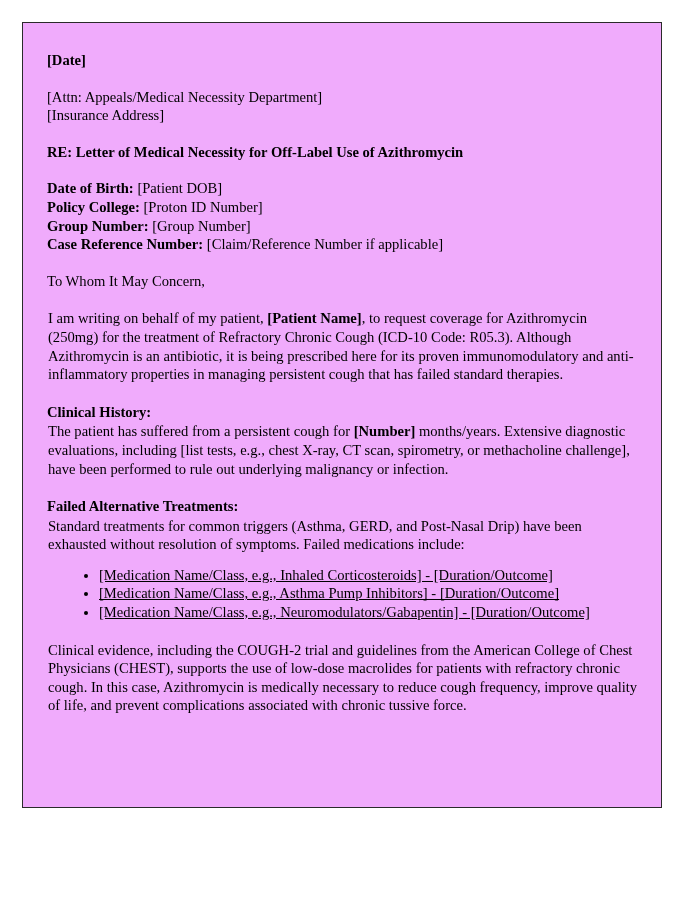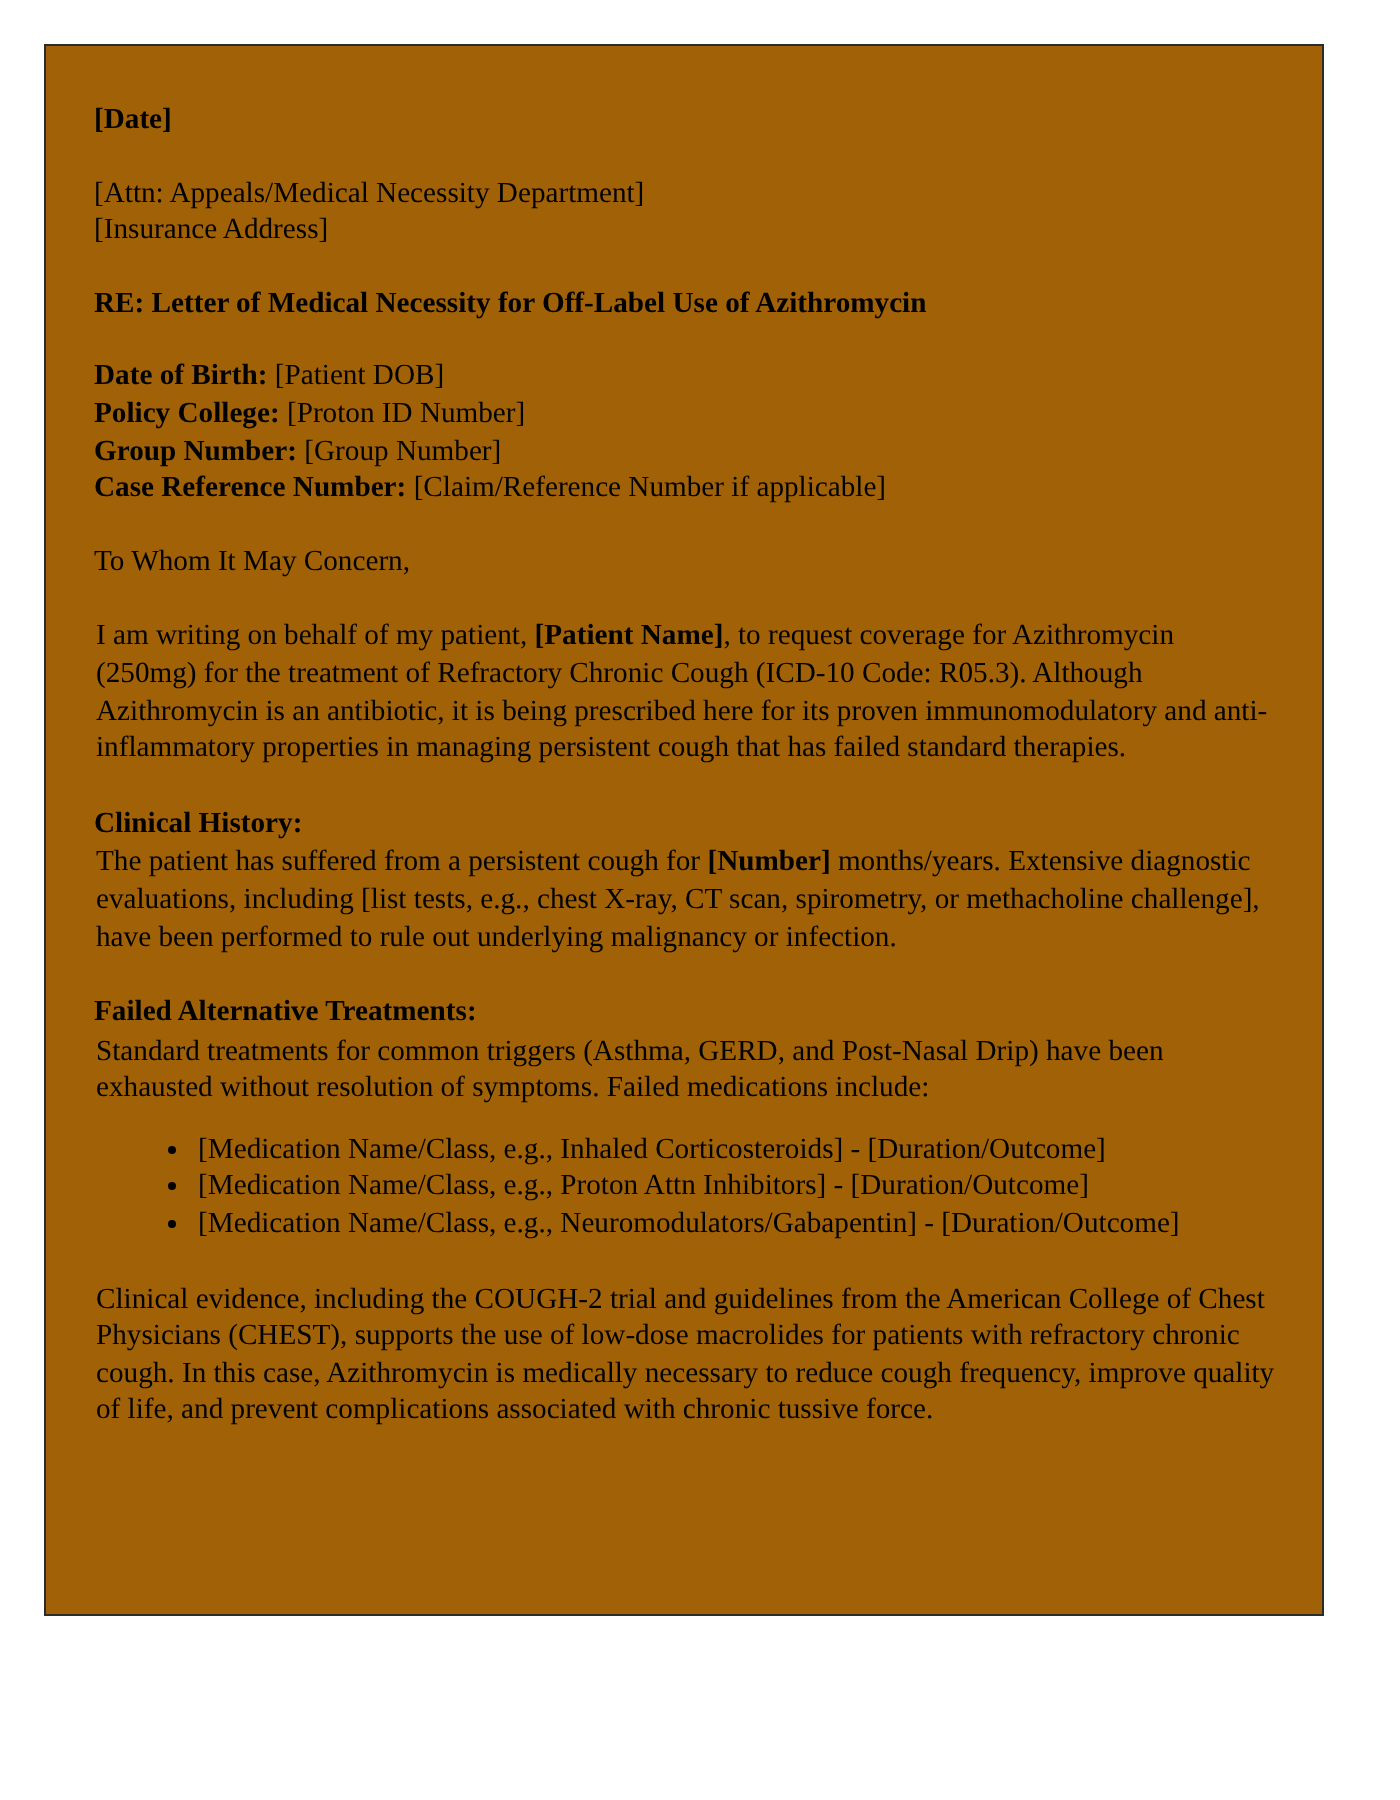--- a/index.html
+++ b/index.html
@@ -16,21 +16,21 @@
   }
 
   .page-frame {
     position: absolute;
     left: 22px;
     top: 22px;
     width: 640px;
     height: 786px;
     border: 1px solid #2b2b2b;
     box-sizing: border-box;
-    background: #a16207;
+    background: #f0abfc;
     overflow: hidden;
   }
 
   .page-content {
     position: absolute;
     left: 24px;
     top: 0px;
     width: 592px;
     font-size: 14.6px;
     line-height: 18.6px;
@@ -46,20 +46,21 @@
   .line { white-space: normal; }
 
   b, .b { font-weight: bold; }
 
   .para { margin: 1px; }
 
   .bullets {
     margin: 0;
     padding: 0 0 0 52px;
     list-style-type: disc;
+    text-decoration: underline;
   }
   .bullets li {
     margin: 0;
     padding: 0;
     line-height: 18.6px;
   }
   .bullets li::marker {
     font-size: 13px;
   }
 
@@ -115,21 +116,21 @@
 
     <div class="spacer-md"></div>
 
     <div class="blk line b">Failed Alternative Treatments:</div>
     <p class="para">Standard treatments for common triggers (Asthma, GERD, and Post-Nasal Drip) have been exhausted without resolution of symptoms. Failed medications include:</p>
 
     <div class="spacer-sm"></div>
 
     <ul class="bullets">
       <li>[Medication Name/Class, e.g., Inhaled Corticosteroids] - [Duration/Outcome]</li>
-      <li>[Medication Name/Class, e.g., Proton Attn Inhibitors] - [Duration/Outcome]</li>
+      <li>[Medication Name/Class, e.g., Asthma Pump Inhibitors] - [Duration/Outcome]</li>
       <li>[Medication Name/Class, e.g., Neuromodulators/Gabapentin] - [Duration/Outcome]</li>
     </ul>
 
     <div class="spacer-md"></div>
 
     <p class="para">Clinical evidence, including the COUGH-2 trial and guidelines from the American College of Chest Physicians (CHEST), supports the use of low-dose macrolides for patients with refractory chronic cough. In this case, Azithromycin is medically necessary to reduce cough frequency, improve quality of life, and prevent complications associated with chronic tussive force.</p>
 
   </div>
 </div>
 

